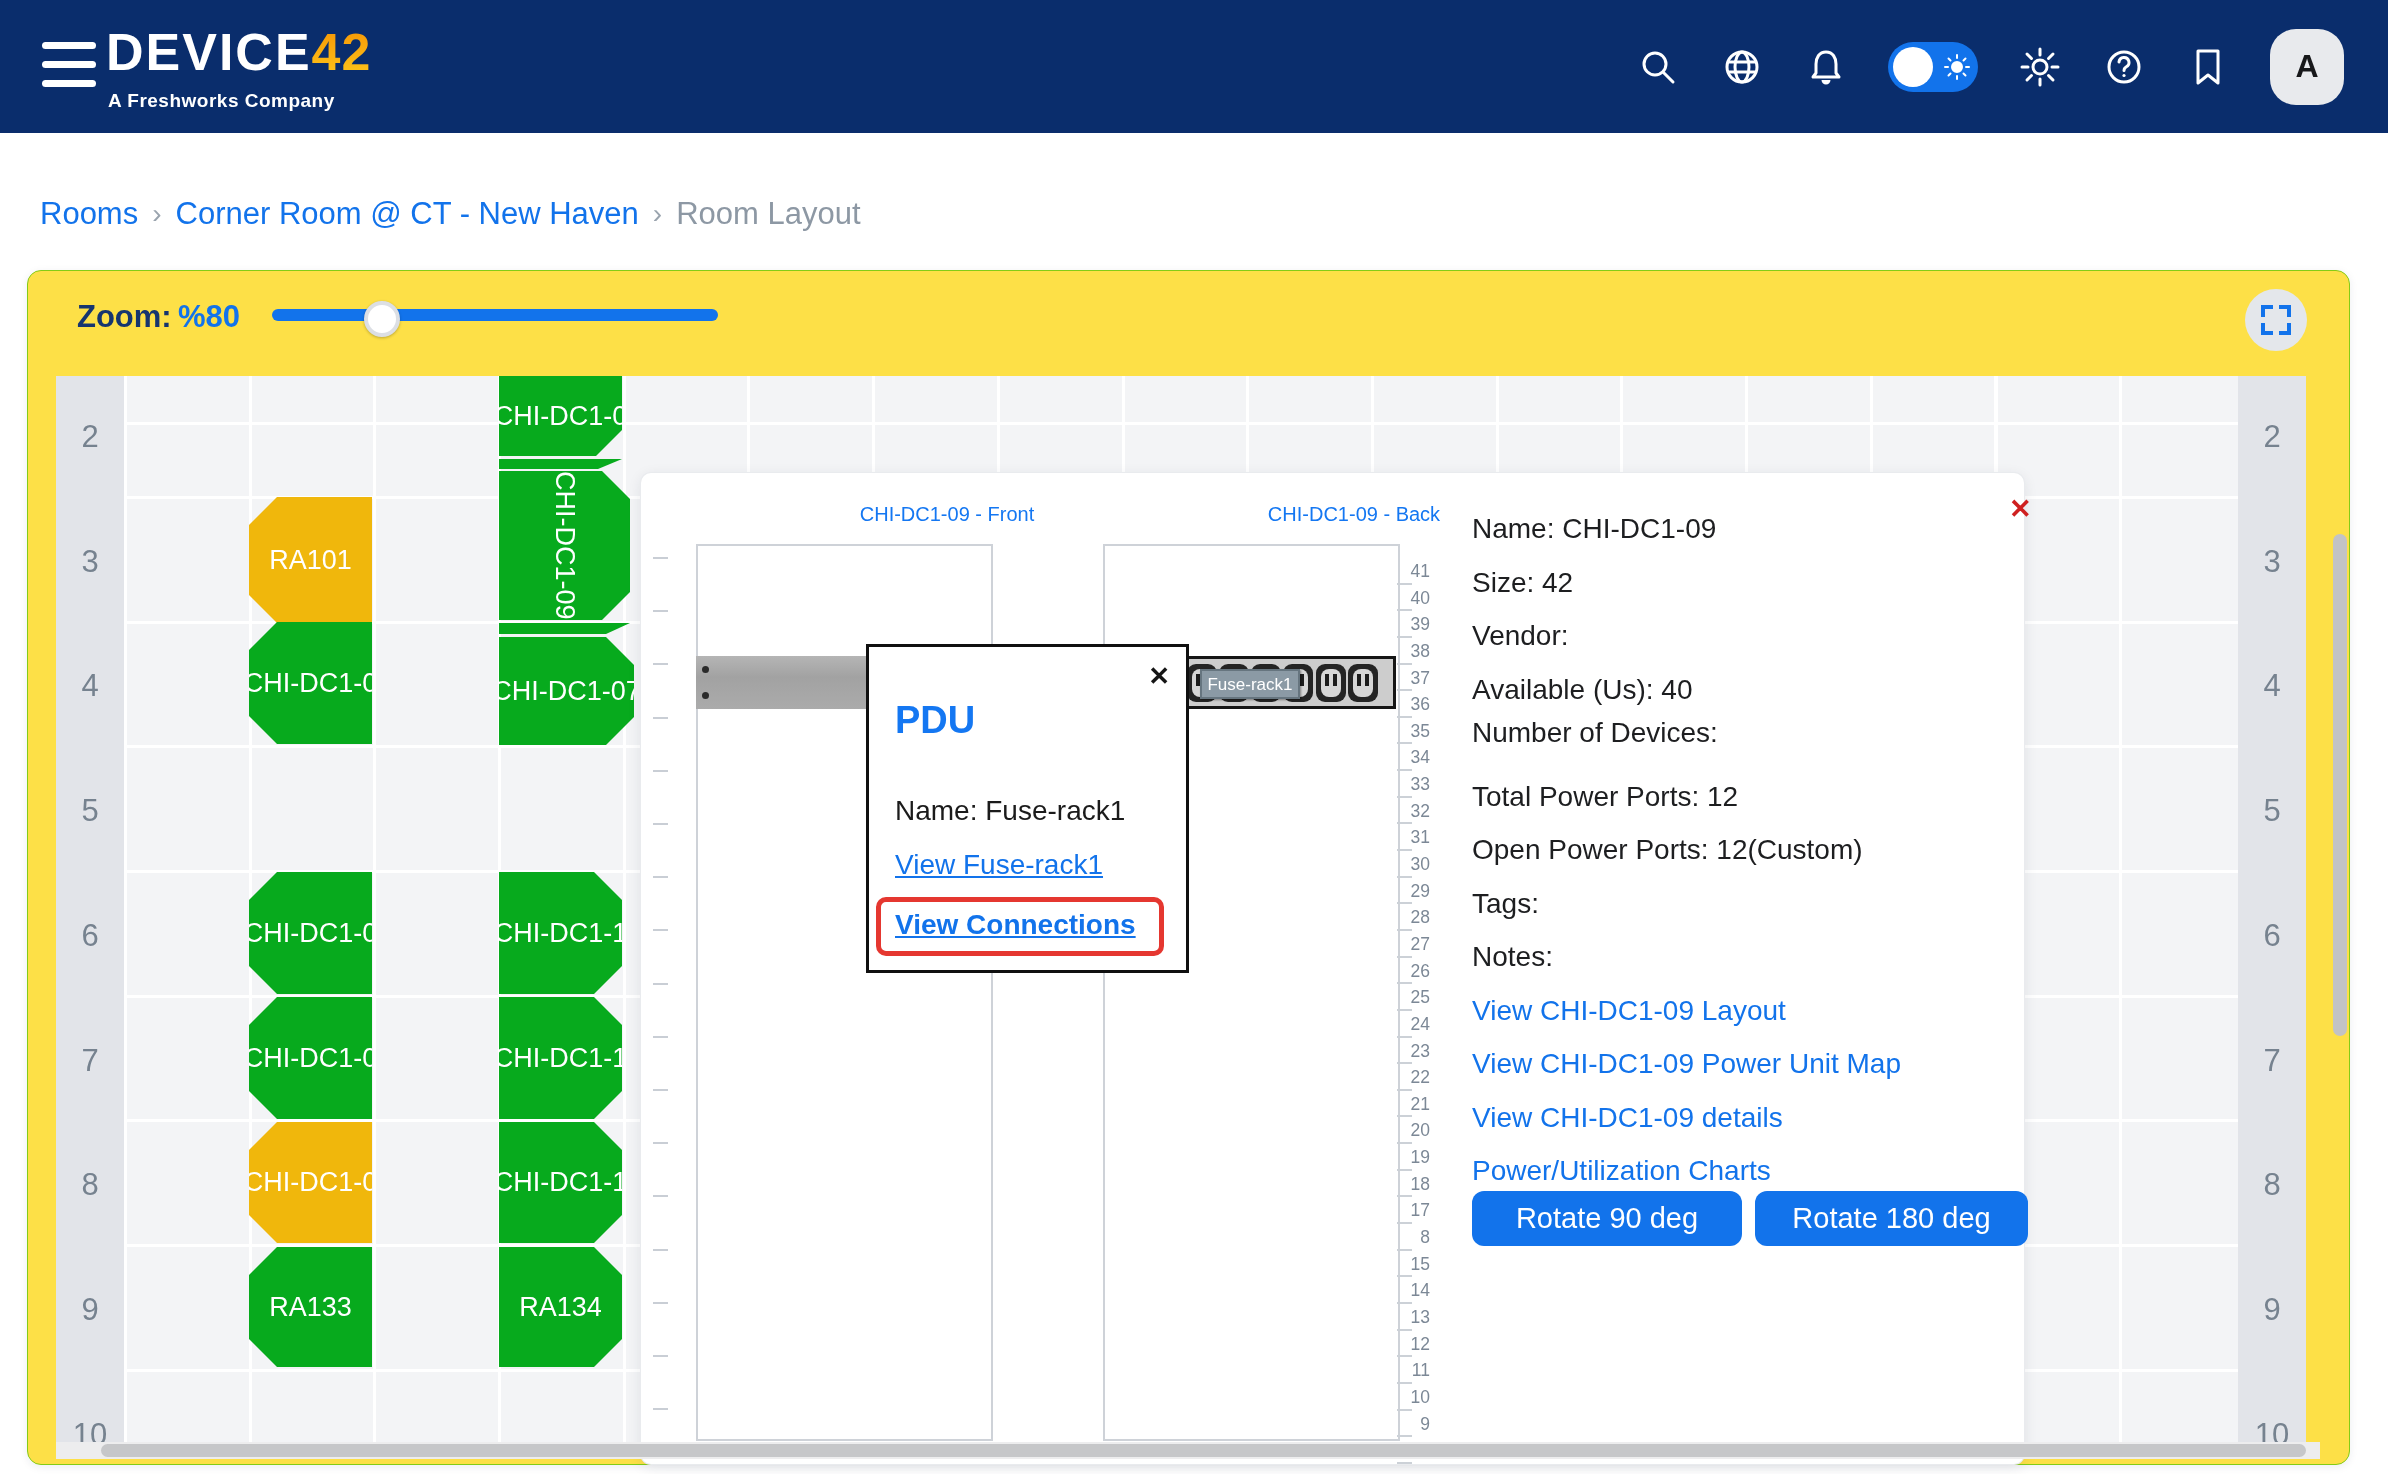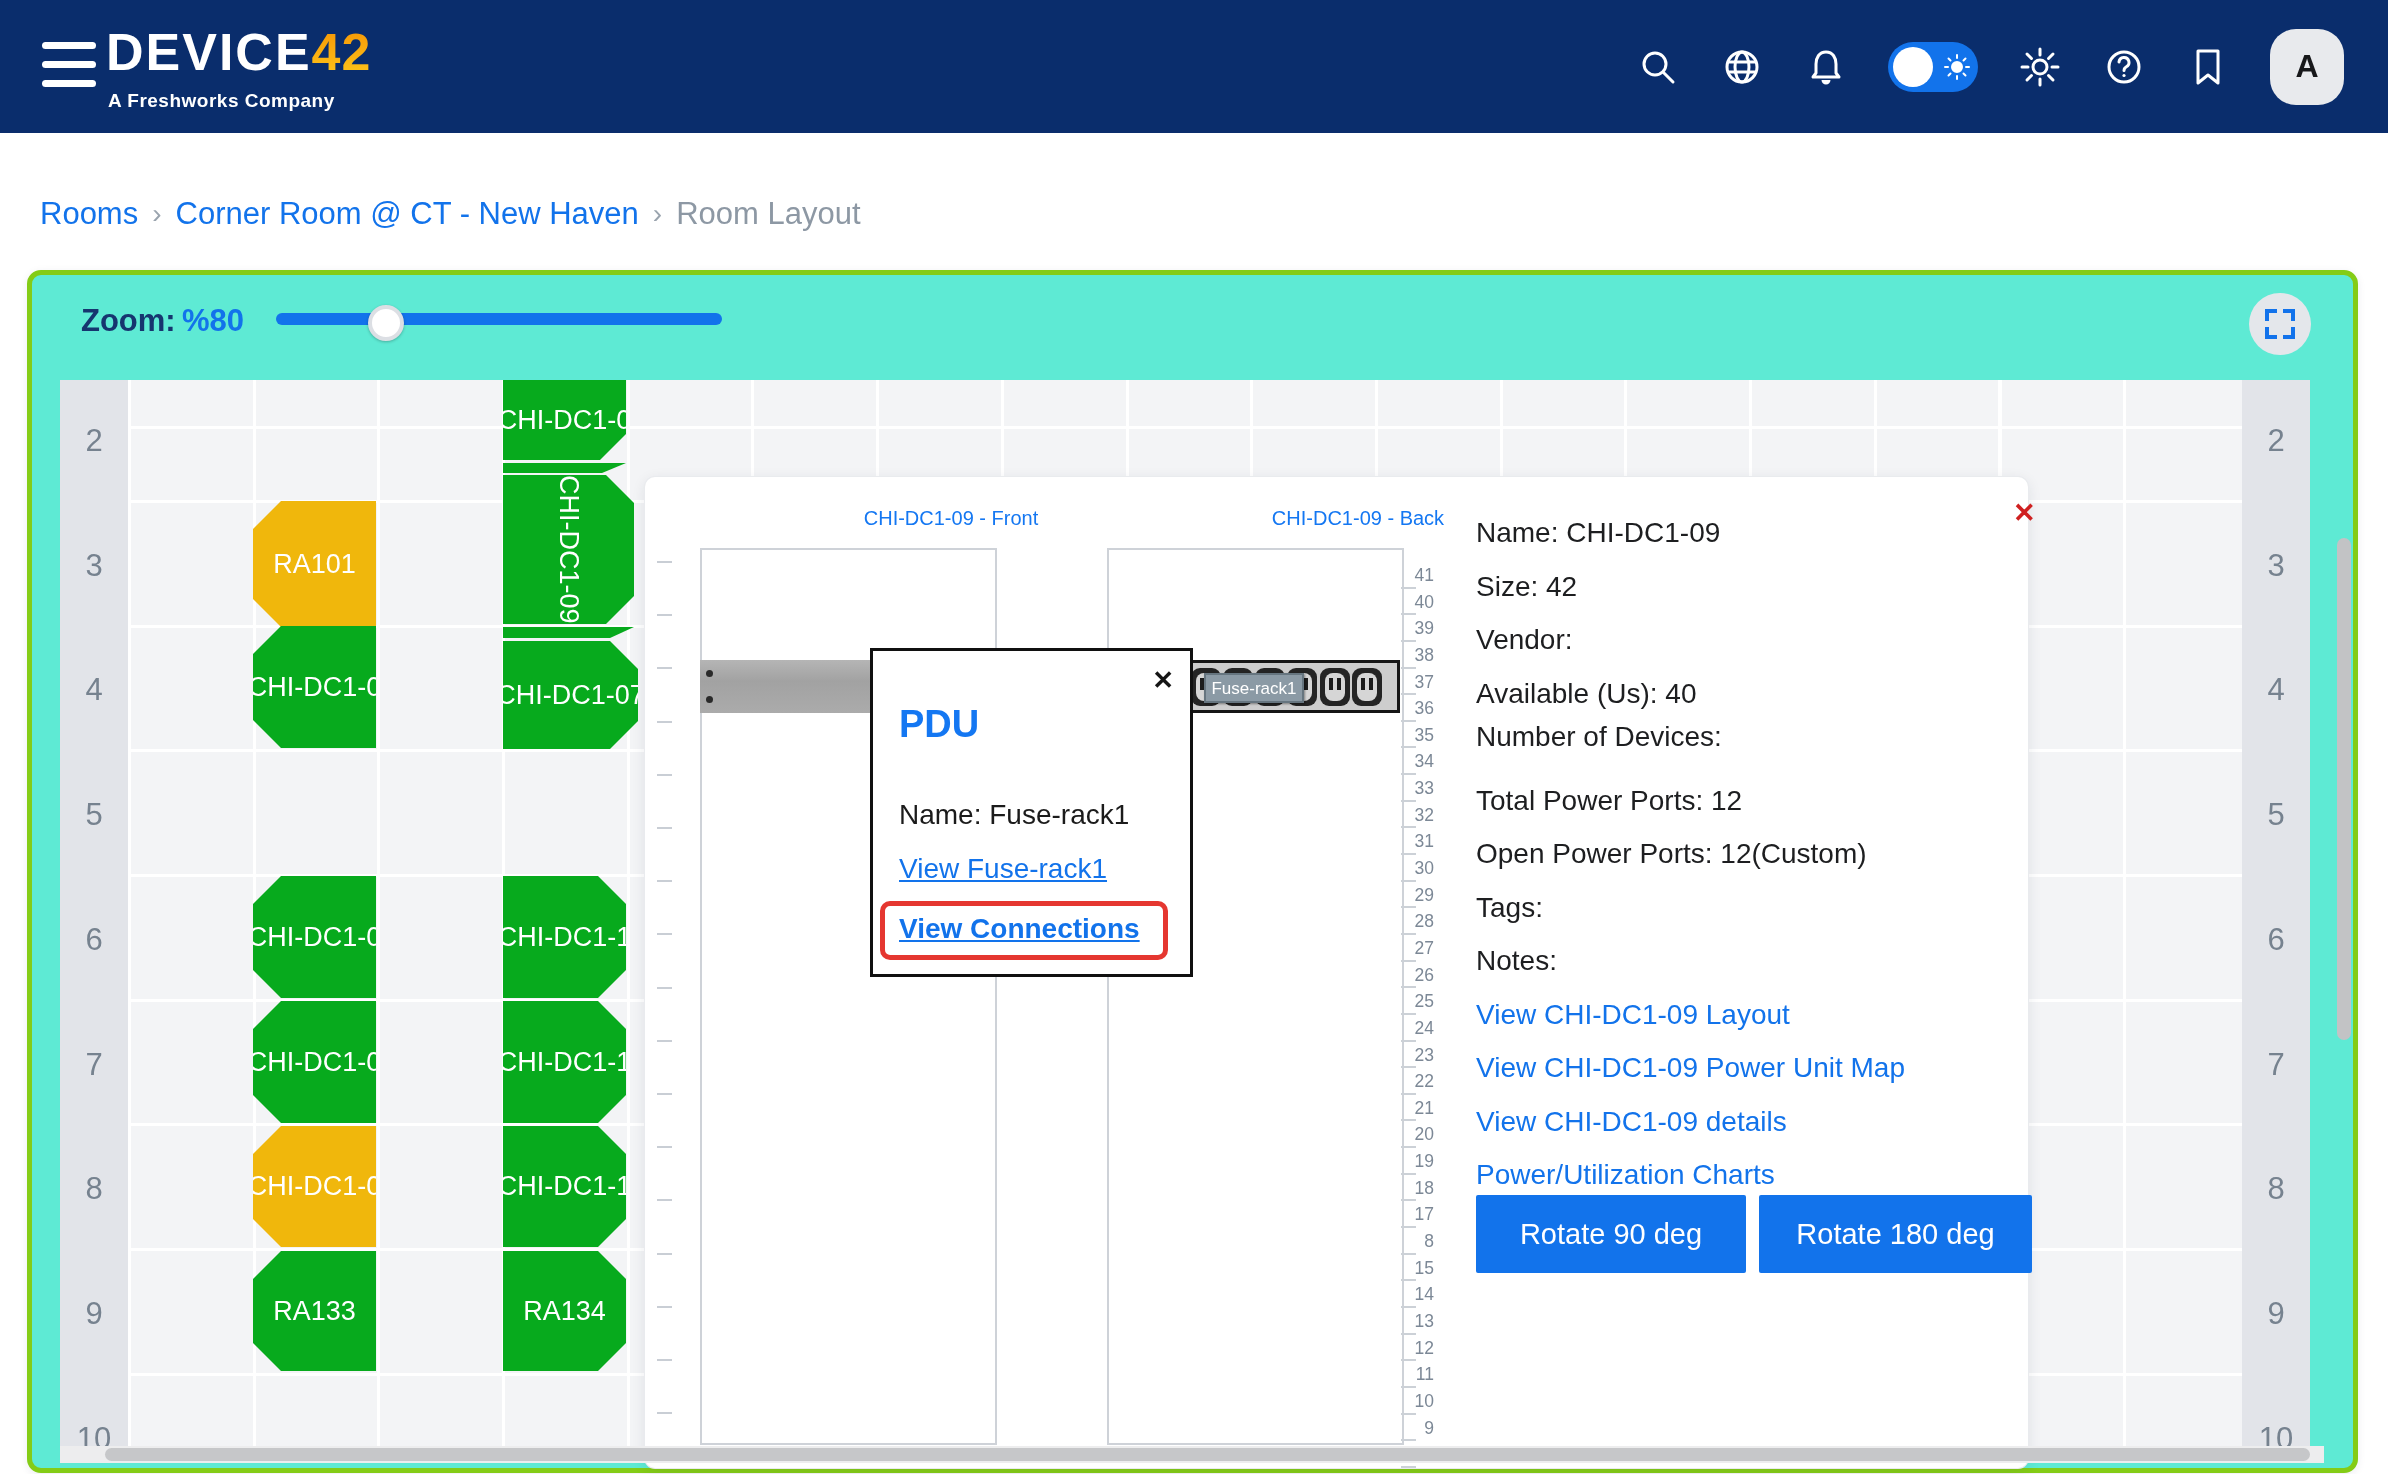--- a/index.html
+++ b/index.html
@@ -22,22 +22,22 @@
   .avatar{width:74px;height:76px;border-radius:26px;background:#e8eaed;display:flex;align-items:center;justify-content:center;
           font-size:32px;font-weight:700;color:#17181a;cursor:pointer;}
 
   
   .breadcrumb{position:absolute;left:40px;top:196px;font-size:31px;font-weight:500;display:flex;gap:14px;align-items:center;}
   .crumb{color:#8d98a4;}
   .crumb.link{color:#1273eb;cursor:pointer;}
   .crumb-sep{color:#9aa4ae;font-size:28px;}
 
   
-  .card{position:absolute;left:27px;top:270px;width:2321px;height:1193px;background:#5eead4;
-        border:5px solid #84cc16;border-radius:14px;box-shadow:0 2px 8px rgba(27,43,77,.08);}
+  .card{position:absolute;left:27px;top:270px;width:2321px;height:1193px;background:#fde047;
+        border:1px solid #84cc16;border-radius:14px;box-shadow:0 2px 8px rgba(27,43,77,.08);}
   .zoom-label{position:absolute;left:49px;top:28px;font-size:31px;font-weight:700;color:#16356f;}
   .zoom-value{position:absolute;left:150px;top:28px;font-size:31px;font-weight:700;color:#1273eb;cursor:default;text-align:center;}
   .slider{position:absolute;left:244px;top:38px;width:446px;height:12px;border-radius:6px;background:#1273eb;cursor:pointer;}
   .slider-knob{position:absolute;left:92px;top:-8px;width:28px;height:28px;border-radius:50%;background:#fff;
                border:4px solid #dcdfe4;box-shadow:0 1px 3px rgba(0,0,0,.25);}
   .fs-btn{position:absolute;right:42px;top:18px;width:62px;height:62px;border-radius:50%;background:#e4e7eb;
           display:flex;align-items:center;justify-content:center;cursor:pointer;}
 
   
   .grid-cells{position:absolute;left:96px;top:105px;width:2114px;height:1072px;background-color:#f3f4f6;
@@ -87,21 +87,21 @@
   .popup-close{position:absolute;right:16px;top:14px;font-size:26px;font-weight:800;color:#151515;cursor:pointer;}
   .popup-title{position:absolute;left:26px;top:52px;font-size:38px;font-weight:700;color:#1477f2;}
   .popup-name{position:absolute;left:26px;top:148px;font-size:28px;color:#1b1b1b;}
   .popup-link{position:absolute;left:26px;font-size:28px;font-weight:500;color:#1273eb;text-decoration:underline;cursor:pointer;}
   .hl-box{position:absolute;left:7px;top:250px;width:288px;height:59px;border:5px solid #e53730;border-radius:10px;box-sizing:border-box;}
 
   
   .info-close{position:absolute;left:1368px;top:20px;font-size:27px;font-weight:800;color:#cf2020;cursor:pointer;}
   .info-line{position:absolute;left:831px;height:34px;font-size:28px;color:#1d1e20;white-space:nowrap;}
   .info-link{position:absolute;left:831px;height:34px;font-size:28px;font-weight:500;color:#1273eb;white-space:nowrap;cursor:pointer;}
-  .rot-btn{position:absolute;top:718px;height:78px;background:#1273eb;border:none;border-radius:2px;color:#fff;
+  .rot-btn{position:absolute;top:718px;height:55px;background:#1273eb;border:none;border-radius:12px;color:#fff;
            font-size:29px;font-weight:500;font-family:"Liberation Sans",sans-serif;cursor:pointer;}
 
   
   .hscroll-track{position:absolute;left:28px;top:1171px;width:2264px;height:17px;background:#ededee;}
   .hscroll-thumb{position:absolute;left:45px;top:2px;width:2205px;height:13px;border-radius:7px;background:#c6c7c9;cursor:grab;}
   .vscroll-thumb{position:absolute;left:2305px;top:263px;width:14px;height:502px;border-radius:7px;background:#c2c3c5;cursor:grab;}
 
   svg{display:block;}
 </style>
 </head>

